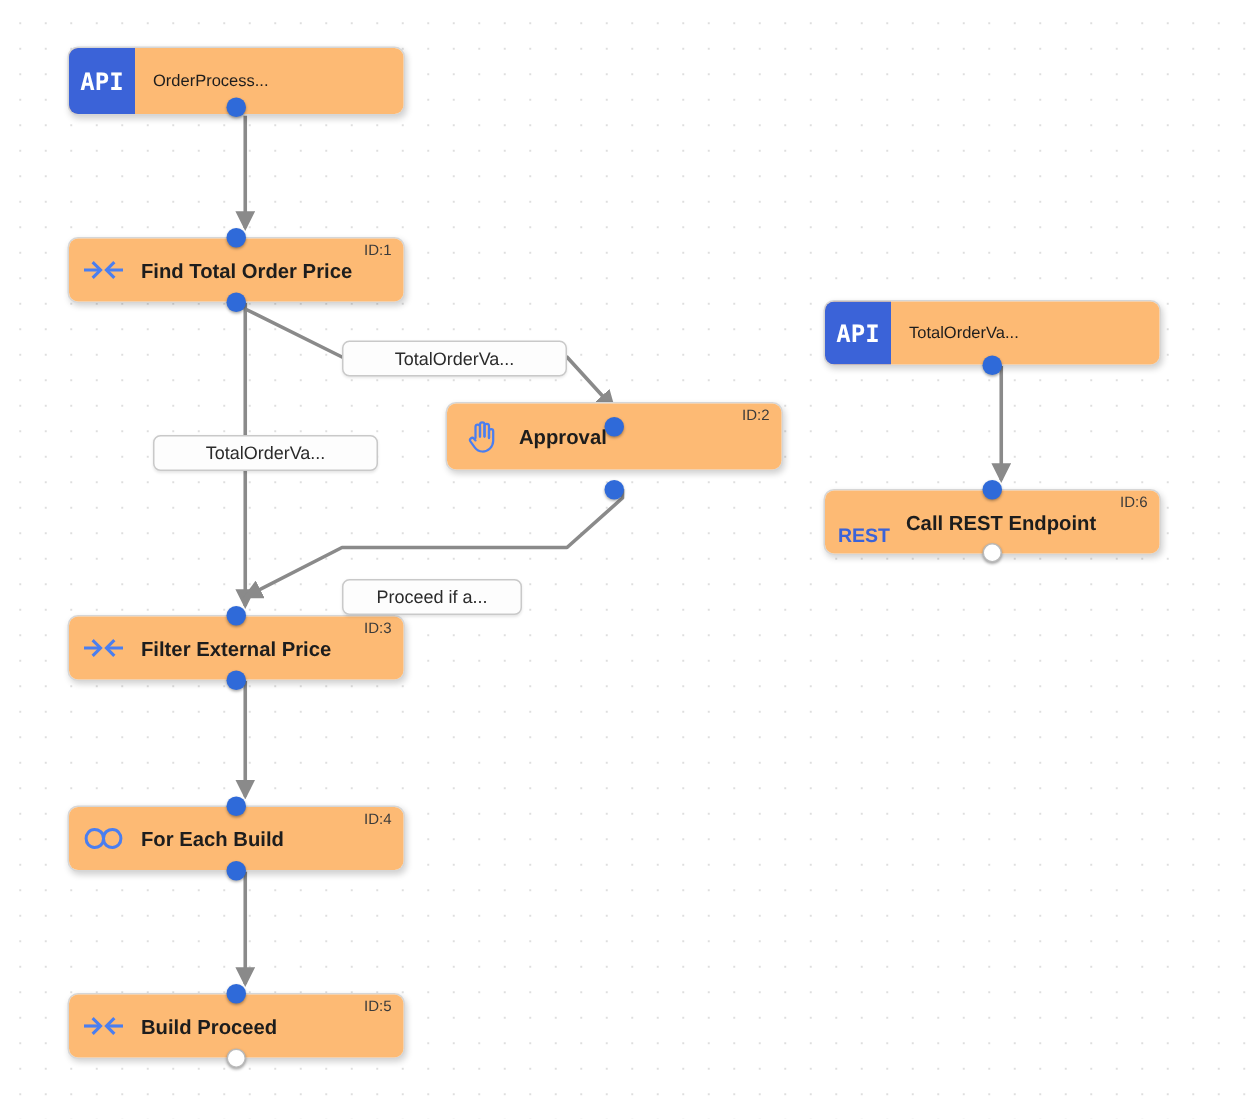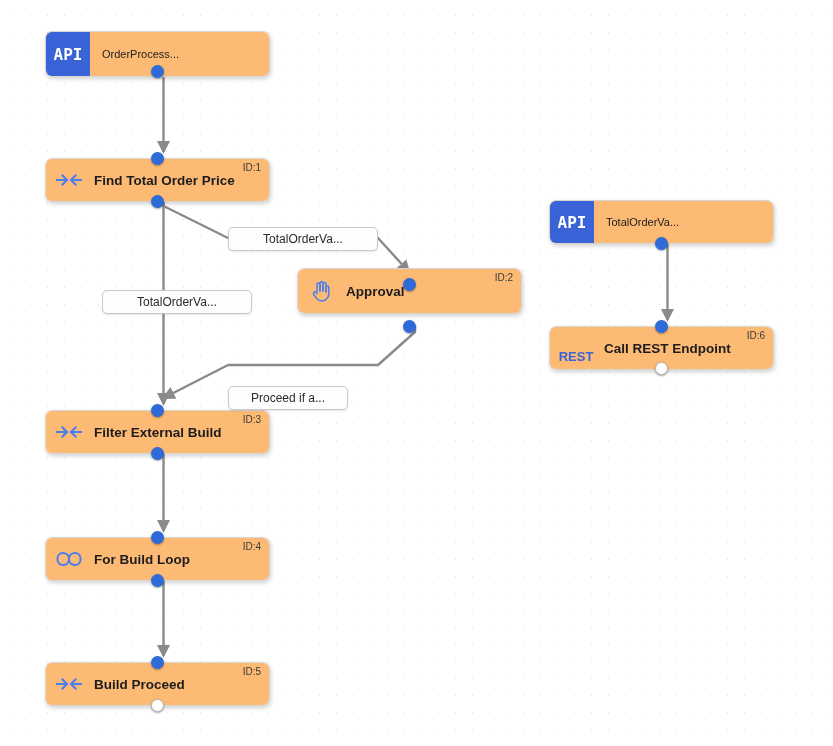--- a/index.html
+++ b/index.html
@@ -230,21 +230,21 @@
       <div class="icon-slot">
         <svg width="26" height="16" viewBox="0 0 26 16">
           <g stroke="#4a7ef0" stroke-width="2.1" fill="none" stroke-linecap="square">
             <path d="M 1 8 L 10 8"></path>
             <path d="M 6.5 3.5 L 11 8 L 6.5 12.5"></path>
             <path d="M 25 8 L 16 8"></path>
             <path d="M 19.5 3.5 L 15 8 L 19.5 12.5"></path>
           </g>
         </svg>
       </div>
-      <div class="node-title plain">Filter External Build</div>
+      <div class="node-title plain">Filter External Price</div>
     </div>
     <div class="node-id">ID:3</div>
   </div>
 
   <div class="node" style="left:45px; top:537px; width:225px; height:44px;">
     <div class="node-inner">
       <div class="icon-slot">
         <svg width="28" height="16" viewBox="0 0 28 16">
           <g stroke="#4a7ef0" stroke-width="2" fill="none">
             <path d="M 14 8
@@ -252,21 +252,21 @@
                      C 4.7 2, 2.4 4.7, 2.4 8
                      C 2.4 11.3, 4.7 14, 8 14
                      C 10.6 14, 14 12.5, 14 8
                      C 14 3.5, 17.4 2, 20 2
                      C 23.3 2, 25.6 4.7, 25.6 8
                      C 25.6 11.3, 23.3 14, 20 14
                      C 17.4 14, 14 12.5, 14 8 Z"></path>
           </g>
         </svg>
       </div>
-      <div class="node-title plain">For Build Loop</div>
+      <div class="node-title plain">For Each Build</div>
     </div>
     <div class="node-id">ID:4</div>
   </div>
 
   <div class="node" style="left:45px; top:662px; width:225px; height:44px;">
     <div class="node-inner">
       <div class="icon-slot">
         <svg width="26" height="16" viewBox="0 0 26 16">
           <g stroke="#4a7ef0" stroke-width="2.1" fill="none" stroke-linecap="square">
             <path d="M 1 8 L 10 8"></path>

